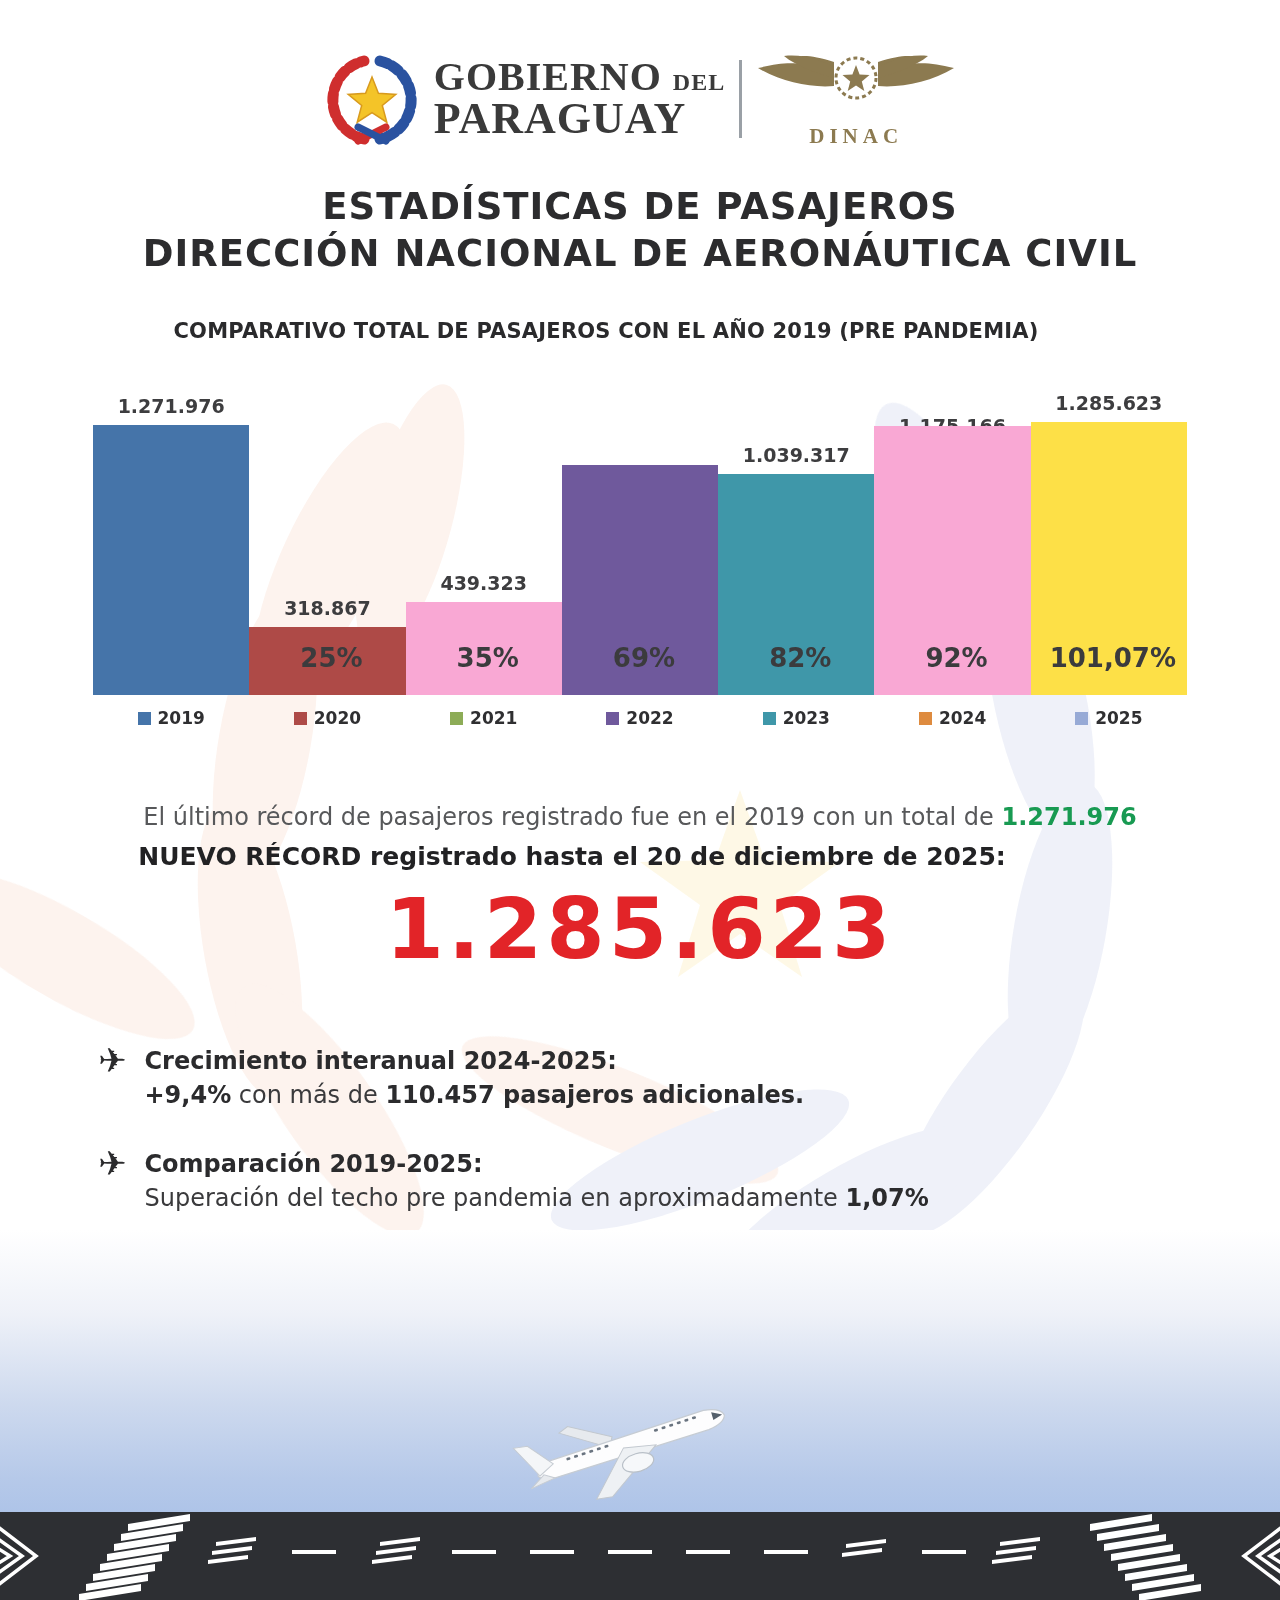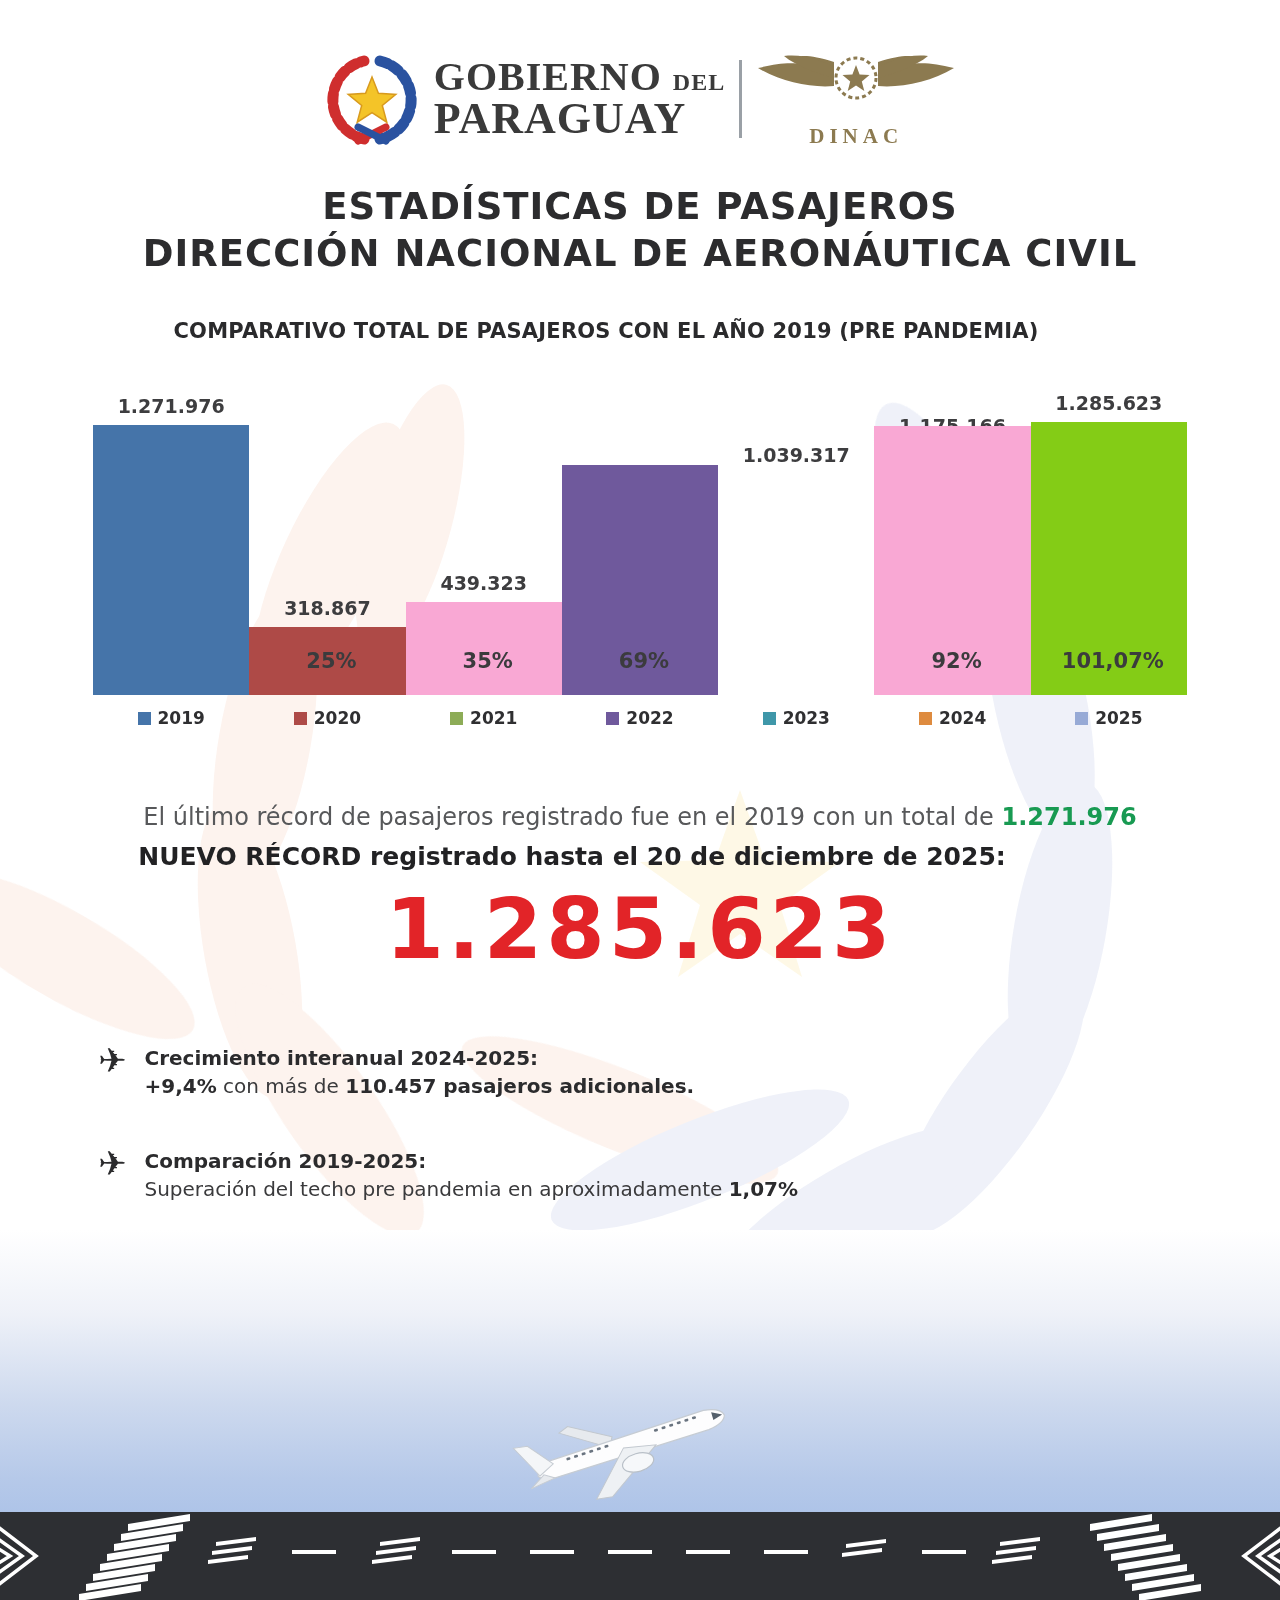--- a/index.html
+++ b/index.html
@@ -24,41 +24,41 @@
     font-weight:bold; font-size:37px; color:#2c2c2e; letter-spacing:1px; line-height:1.28; }
 
   
   .chart-subtitle { position:absolute; top:319px; left:0; width:1212px; text-align:center;
     font-weight:bold; font-size:21px; color:#2a2a2c; letter-spacing:0.2px; }
   .chart-area { position:absolute; top:385px; left:93px; width:1094px; height:310px;
     display:flex; align-items:flex-end; }
   .bar-col { flex:1; position:relative; height:100%; display:flex; flex-direction:column; justify-content:flex-end; }
   .bar-value { position:absolute; left:-20px; right:-20px; text-align:center; font-weight:bold; font-size:19px; color:#3d3d3f; }
   .bar { position:relative; width:100%; }
-  .bar-pct { position:absolute; bottom:22px; left:8px; right:0; text-align:center; font-weight:bold; font-size:21px; color:#3b3b3d; }
+  .bar-pct { position:absolute; bottom:22px; left:8px; right:0; text-align:center; font-weight:bold; font-size:26px; color:#3b3b3d; }
   .legend { position:absolute; top:708px; left:93px; width:1094px; display:flex;justify-content:flex-end; }
   .legend-item { flex:1; display:flex; align-items:center; justify-content:center; gap:7px; }
   .legend-swatch { width:13px; height:13px; display:inline-block; }
   .legend-year { font-weight:bold; font-size:17px; color:#2f2f31; }
 
   
   .record-line1 { position:absolute; top:803px; left:0; width:1280px; text-align:center;
     font-size:24px; color:#57585a; }
   .record-line1 .green { color:#189a52; font-weight:bold; }
   .record-line2 { position:absolute; top:842px; left:0; width:1144px; text-align:center;
     font-size:25px; font-weight:bold; color:#222224; }
   .big-number { position:absolute; top:880px; left:0; width:1280px; text-align:center;
     font-size:84px; font-weight:bold; color:#e22428; letter-spacing:4px; }
 
   
   .bullet { position:absolute; left:98px; width:1090px; display:flex; gap:18px; }
   .bullet-1 { top:1044px; }
   .bullet-2 { top:1147px; }
   .bullet-icon { font-size:34px; color:#2b2b2d; line-height:1.1; transform:translateY(-2px); }
-  .bullet-body { font-size:20px; color:#3a3a3c; line-height:1.42; }
+  .bullet-body { font-size:24px; color:#3a3a3c; line-height:1.42; }
   .bullet-title { font-weight:bold; color:#2b2b2d; }
   .bullet-body b { color:#2b2b2d; }
 
   
   .sky { position:absolute; top:1230px; left:0; width:1280px; height:282px;
     background:linear-gradient(180deg,#ffffff 0%,#eef1f8 30%,#cdd9ee 62%,#b6c9e9 88%,#aec4e8 100%); }
   .plane-wrap { position:absolute; left:505px; top:150px; width:250px; height:130px; }
   .runway { position:absolute; top:1512px; left:0; width:1280px; height:88px; }
 </style>
 </head>
@@ -144,30 +144,33 @@
       </div>
     </div>
     <div class="bar-col">
       <div class="bar-value" style="bottom: 194px;">877.855</div>
       <div class="bar" style="height: 230px; background: rgb(111, 89, 156);">
         <div class="bar-pct">69%</div>
       </div>
     </div>
     <div class="bar-col">
       <div class="bar-value" style="bottom: 229px;">1.039.317</div>
+      <div class="bar" style="height: 221px; background: rgb(63, 151, 169);">
+        <div class="bar-pct">82%</div>
+      </div>
     </div>
     <div class="bar-col">
       <div class="bar-value" style="bottom: 258px;">1.175.166</div>
       <div class="bar" style="height: 269px; background: #f9a8d4;">
         <div class="bar-pct">92%</div>
       </div>
     </div>
     <div class="bar-col">
       <div class="bar-value" style="bottom: 281px;">1.285.623</div>
-      <div class="bar" style="height: 273px; background: #84cc16; padding-left: 48px;">
+      <div class="bar" style="height: 273px; background: #fde047; padding-left: 48px;">
         <div class="bar-pct">101,07%</div>
       </div>
     </div>
   </div>
 <div class="legend" id="legend">
     <div class="legend-item">
       <span class="legend-swatch" style="background: rgb(69, 116, 169);"></span>
       <span class="legend-year">2019</span>
     </div>
     <div class="legend-item">

